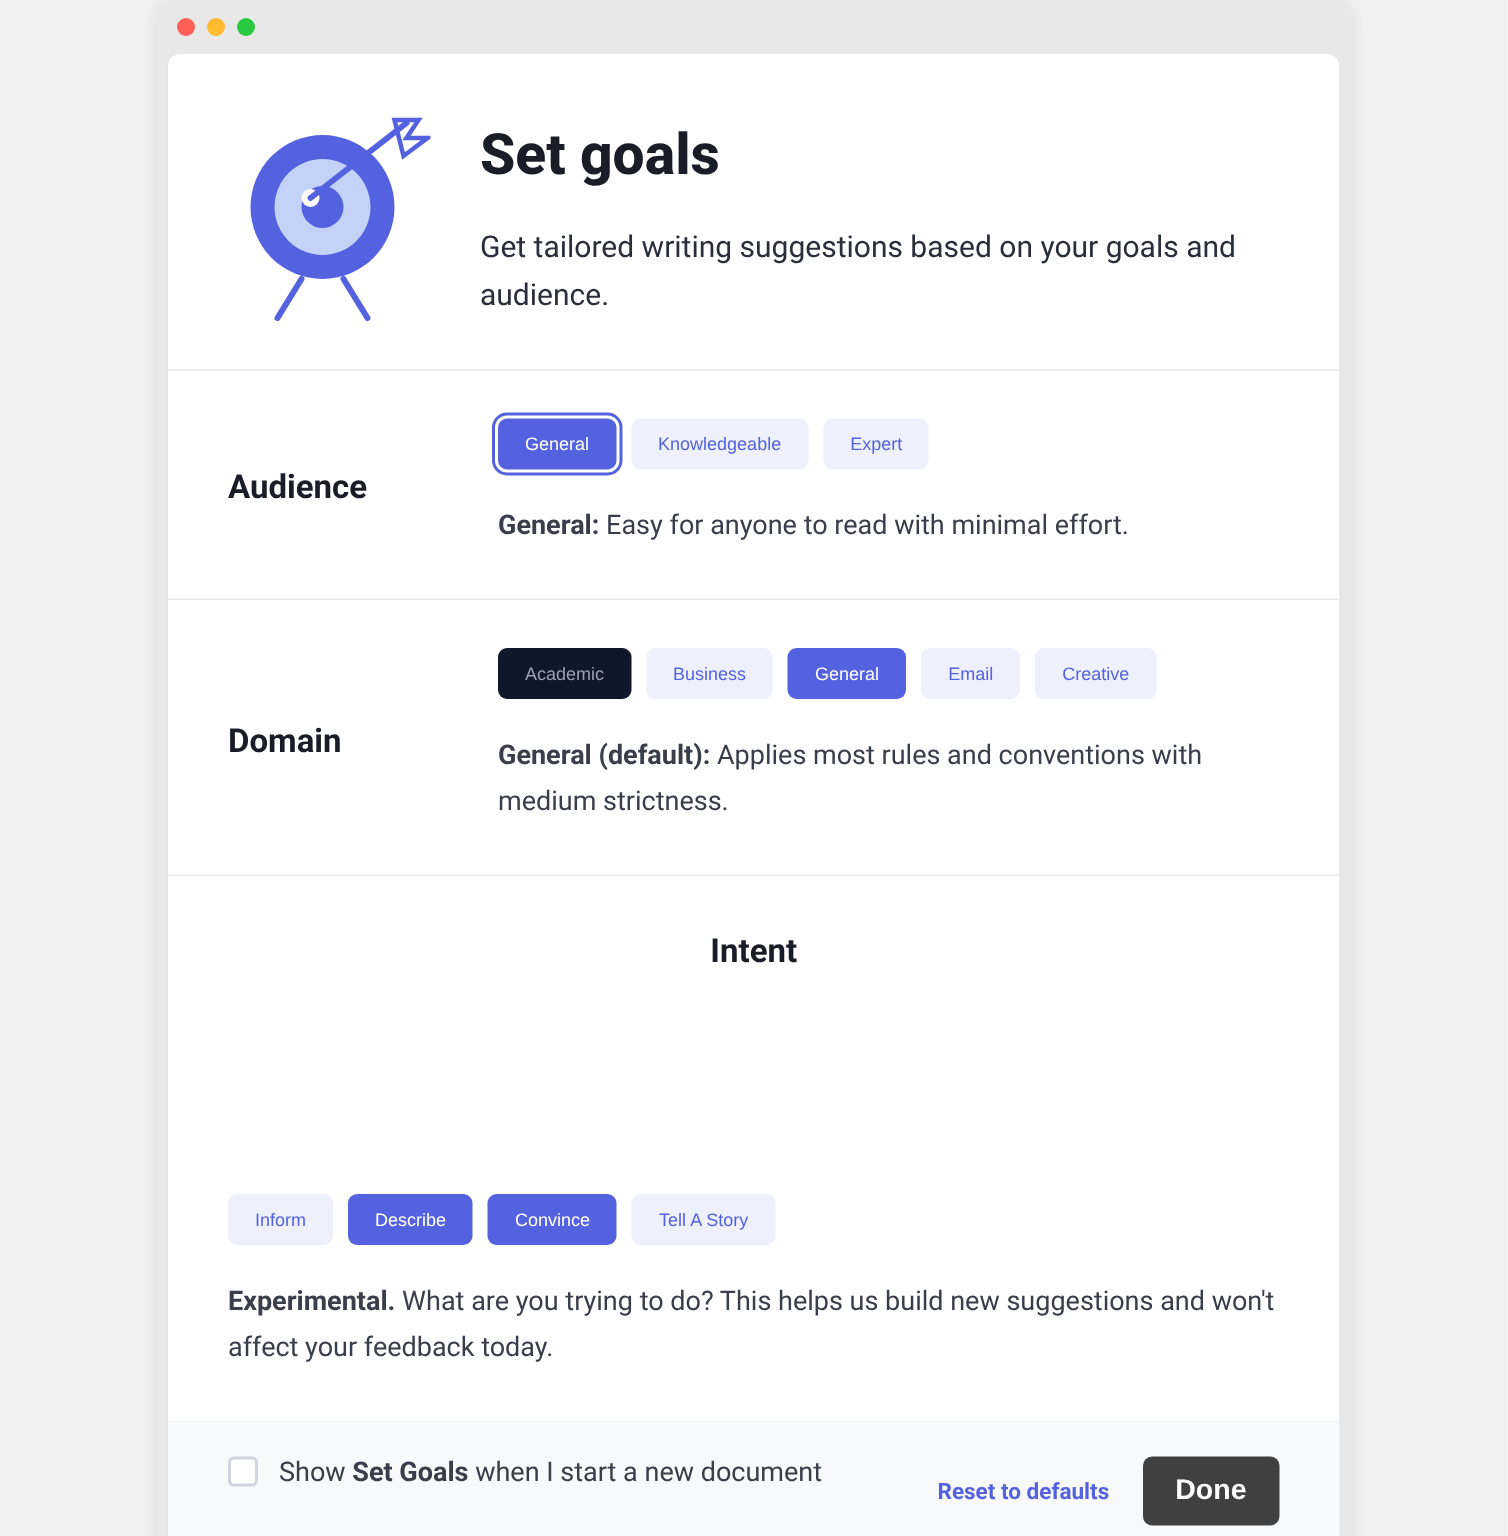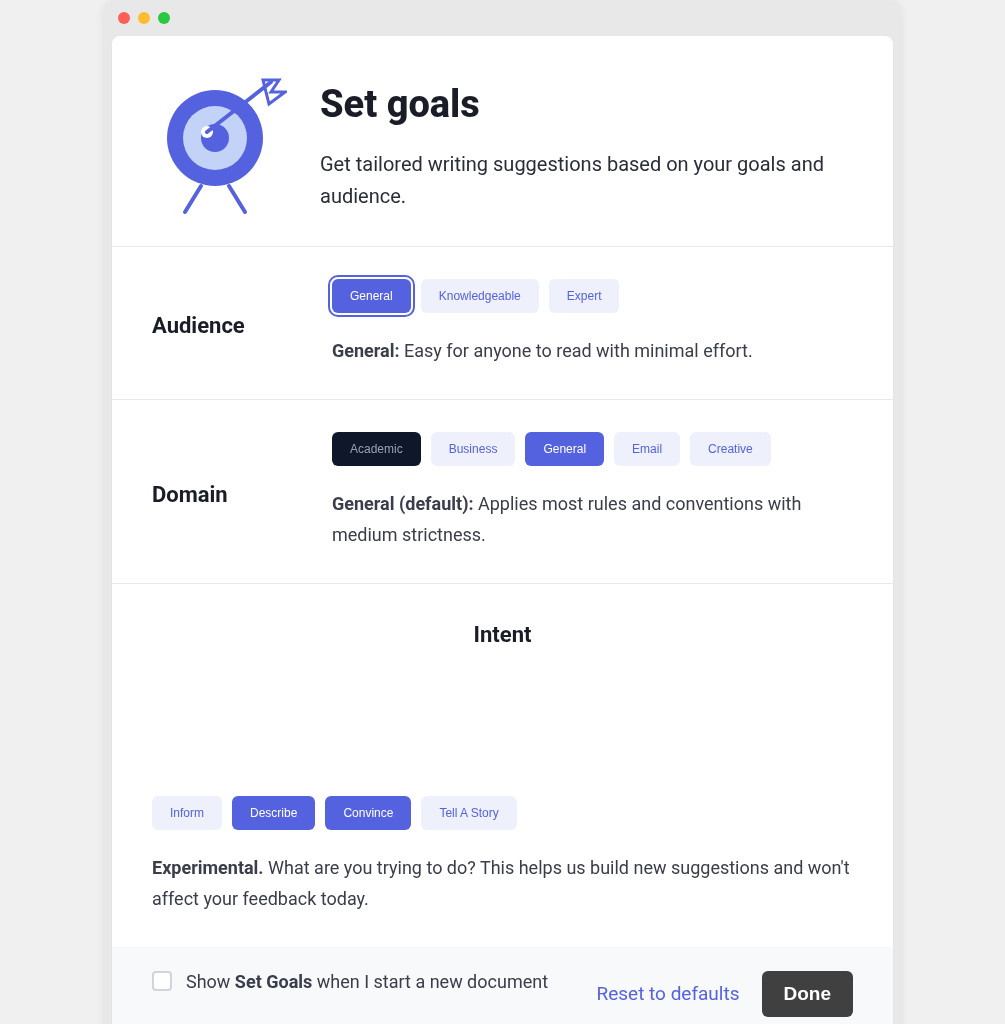--- a/index.html
+++ b/index.html
@@ -134,22 +134,22 @@
   background: #fff;
   cursor: pointer;
 }
 .footer-right {
   display: flex;
   align-items: center;
   gap: 22px;
 }
 .reset-link {
   color: #5562df;
-  font-size: 19px;
-  font-weight: 400;
+  font-size: 15px;
+  font-weight: 700;
   cursor: pointer;
 }
 .done-btn {
   background: #404040;
   color: #fff;
   font-size: 19px;
   font-weight: 700;
   padding: 12px 22px;
   border-radius: 6px;
   border: none;

